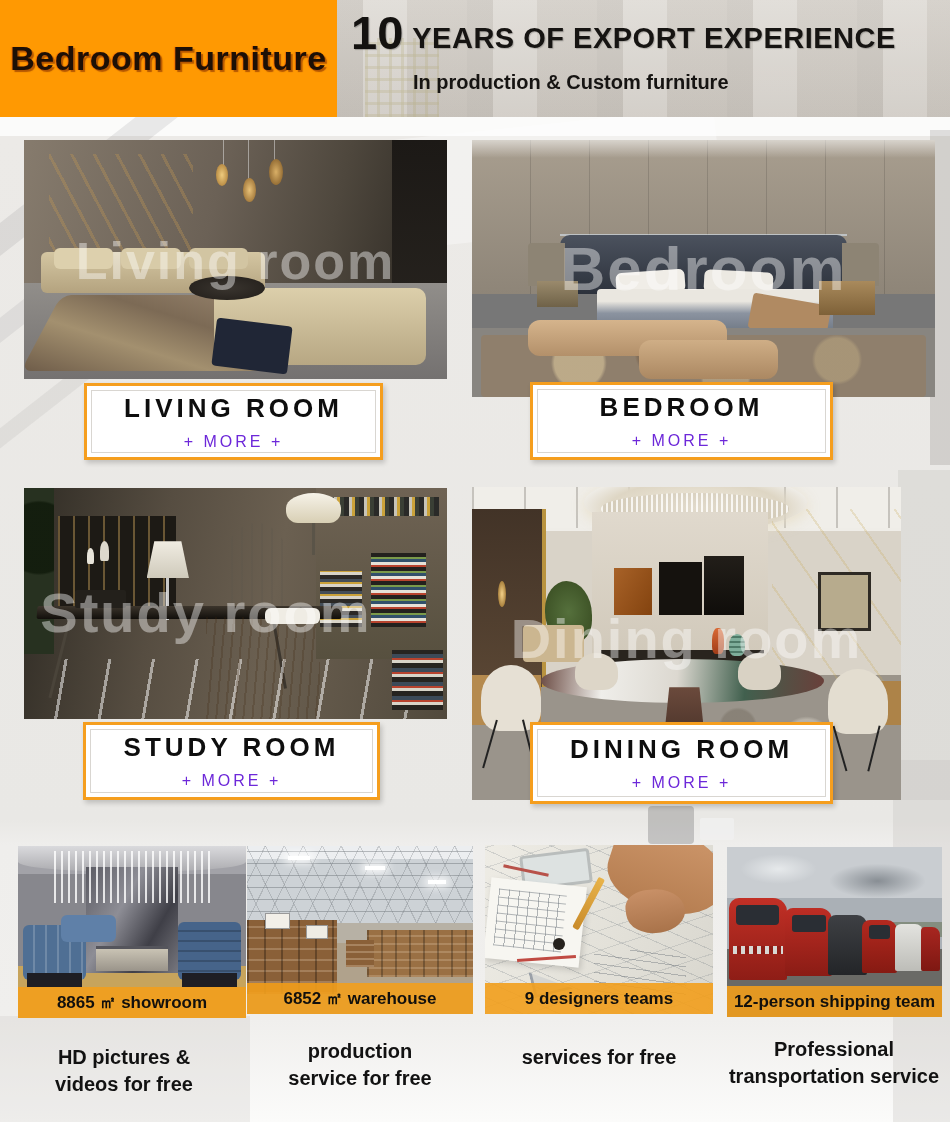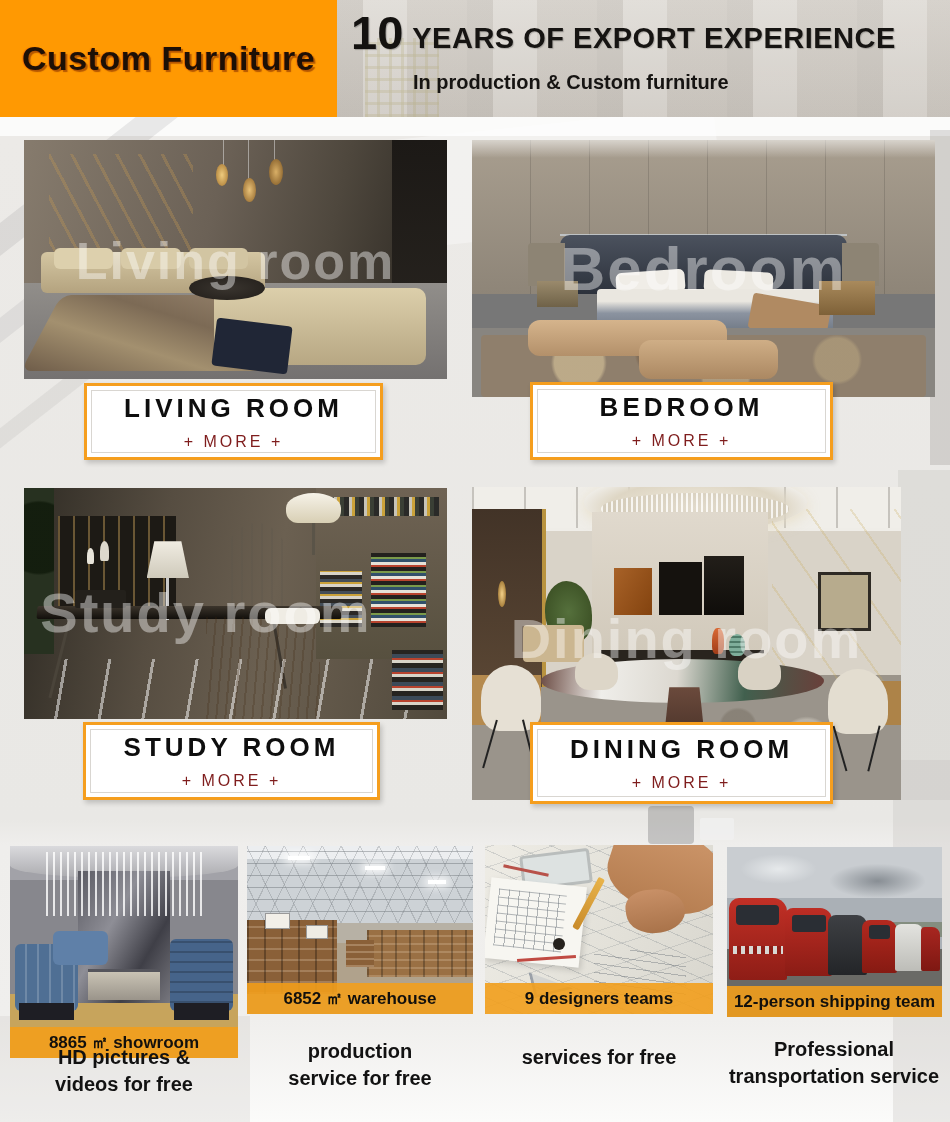--- a/index.html
+++ b/index.html
@@ -33,21 +33,21 @@
   .art div{position:absolute;}
   .wm{position:absolute;left:0;right:0;color:rgba(255,255,255,.42);font-weight:bold;
       white-space:nowrap;text-align:center;letter-spacing:2px;}
 
   
   .lbox{position:absolute;background:#fff;border:3px solid #F59E1E;
         box-shadow:2px 3px 5px rgba(0,0,0,.18);
         display:flex;flex-direction:column;align-items:center;justify-content:center;}
   .lbox:before{content:"";position:absolute;inset:4px;border:1px solid #d9d6d1;}
   .lname{font-size:26px;font-weight:bold;letter-spacing:4px;color:#0e0e0e;}
-  .lmore{font-size:16px;letter-spacing:3px;color:#7f1d1d;margin-top:9px;}
+  .lmore{font-size:16px;letter-spacing:3px;color:#6d28d9;margin-top:9px;}
 
   
   .scard{position:absolute;overflow:hidden;background:#999;}
   .sbadge{position:absolute;left:0;right:0;bottom:0;height:31px;background:rgba(242,158,28,.9);
           display:flex;align-items:center;justify-content:center;
           font-size:17px;font-weight:bold;color:#12100d;white-space:nowrap;}
   .sdesc{position:absolute;text-align:center;font-size:20px;font-weight:bold;color:#121212;line-height:27px;}
 </style>
 </head>
 <body>
@@ -61,21 +61,21 @@
     <div class="ghost" style="left:930px;top:130px;width:20px;height:335px;background:rgba(110,104,98,.20);"></div>
     <div class="ghost" style="left:898px;top:470px;width:52px;height:330px;background:rgba(150,146,140,.14);"></div>
     <div class="ghost" style="left:648px;top:806px;width:46px;height:38px;background:rgba(45,45,52,.22);border-radius:4px;"></div>
     <div class="ghost" style="left:700px;top:818px;width:34px;height:22px;background:rgba(240,240,240,.8);border-radius:2px;"></div>
     <div class="ghost" style="left:0;top:1016px;width:250px;height:106px;background:rgba(205,202,198,.28);"></div>
     <div class="ghost" style="left:893px;top:760px;width:57px;height:362px;background:rgba(195,192,188,.30);"></div>
     <div class="ghost" style="left:300px;top:128px;width:420px;height:110px;background:rgba(255,255,255,.35);transform:rotate(-6deg);"></div>
   </div>
 
   <div class="brandbox">
-    <span class="brandname">Custom Furniture</span>
+    <span class="brandname">Bedroom Furniture</span>
   </div>
 
   <div class="hdr">
     <div class="hdrstrips" aria-hidden="true"></div>
     <div class="hdrlattice" aria-hidden="true"></div>
     <div class="hline">
       <span class="h10">10</span>
       <span class="hyears">YEARS OF EXPORT EXPERIENCE</span>
     </div>
     <div class="hsub">In production &amp; Custom furniture</div>
@@ -220,21 +220,21 @@
       <div style="right:6%;top:76%;width:2px;height:15%;background:#222;transform:rotate(14deg);"></div>
       <div style="right:14%;top:76%;width:2px;height:15%;background:#222;transform:rotate(-16deg);"></div>
     </div>
     <div class="wm" style="top:38%;font-size:56px;">Dining room</div>
   </div>
   <div class="lbox" style="left:530px;top:722px;width:297px;height:76px;">
     <div class="lname">DINING ROOM</div>
     <div class="lmore">+ MORE +</div>
   </div>
 
-  <div class="scard" style="left:10px;top:846px;width:228px;height:212px;">
+  <div class="scard" style="left:18px;top:846px;width:228px;height:172px;">
     <div class="art" aria-hidden="true">
       <div style="inset:0;background:linear-gradient(#a2a2a8 0 16%,#87878d 16% 70%,#c7a45c 70%);"></div>
       <div style="left:0;top:0;width:100%;height:15%;background:linear-gradient(#dadadd,#ababaf);border-radius:0 0 50% 50%/0 0 40% 40%;"></div>
       <div style="left:30%;top:12%;width:40%;height:62%;background:linear-gradient(120deg,#5a5a62,#8e8e96 38%,#3f3f47 70%,#77777e);"></div>
       <div style="left:16%;top:3%;width:68%;height:30%;opacity:.85;
                   background:repeating-linear-gradient(90deg,rgba(255,255,255,.95) 0 2px,transparent 2px 7px);"></div>
       <div style="left:2%;top:46%;width:28%;height:32%;background:#4f6f94;border-radius:6px;
                   background-image:repeating-linear-gradient(90deg,transparent 0 10px,rgba(255,255,255,.18) 10px 12px);"></div>
       <div style="left:19%;top:40%;width:24%;height:16%;background:#5f80a8;border-radius:6px;"></div>
       <div style="right:2%;top:44%;width:28%;height:34%;background:#46648a;border-radius:6px;

